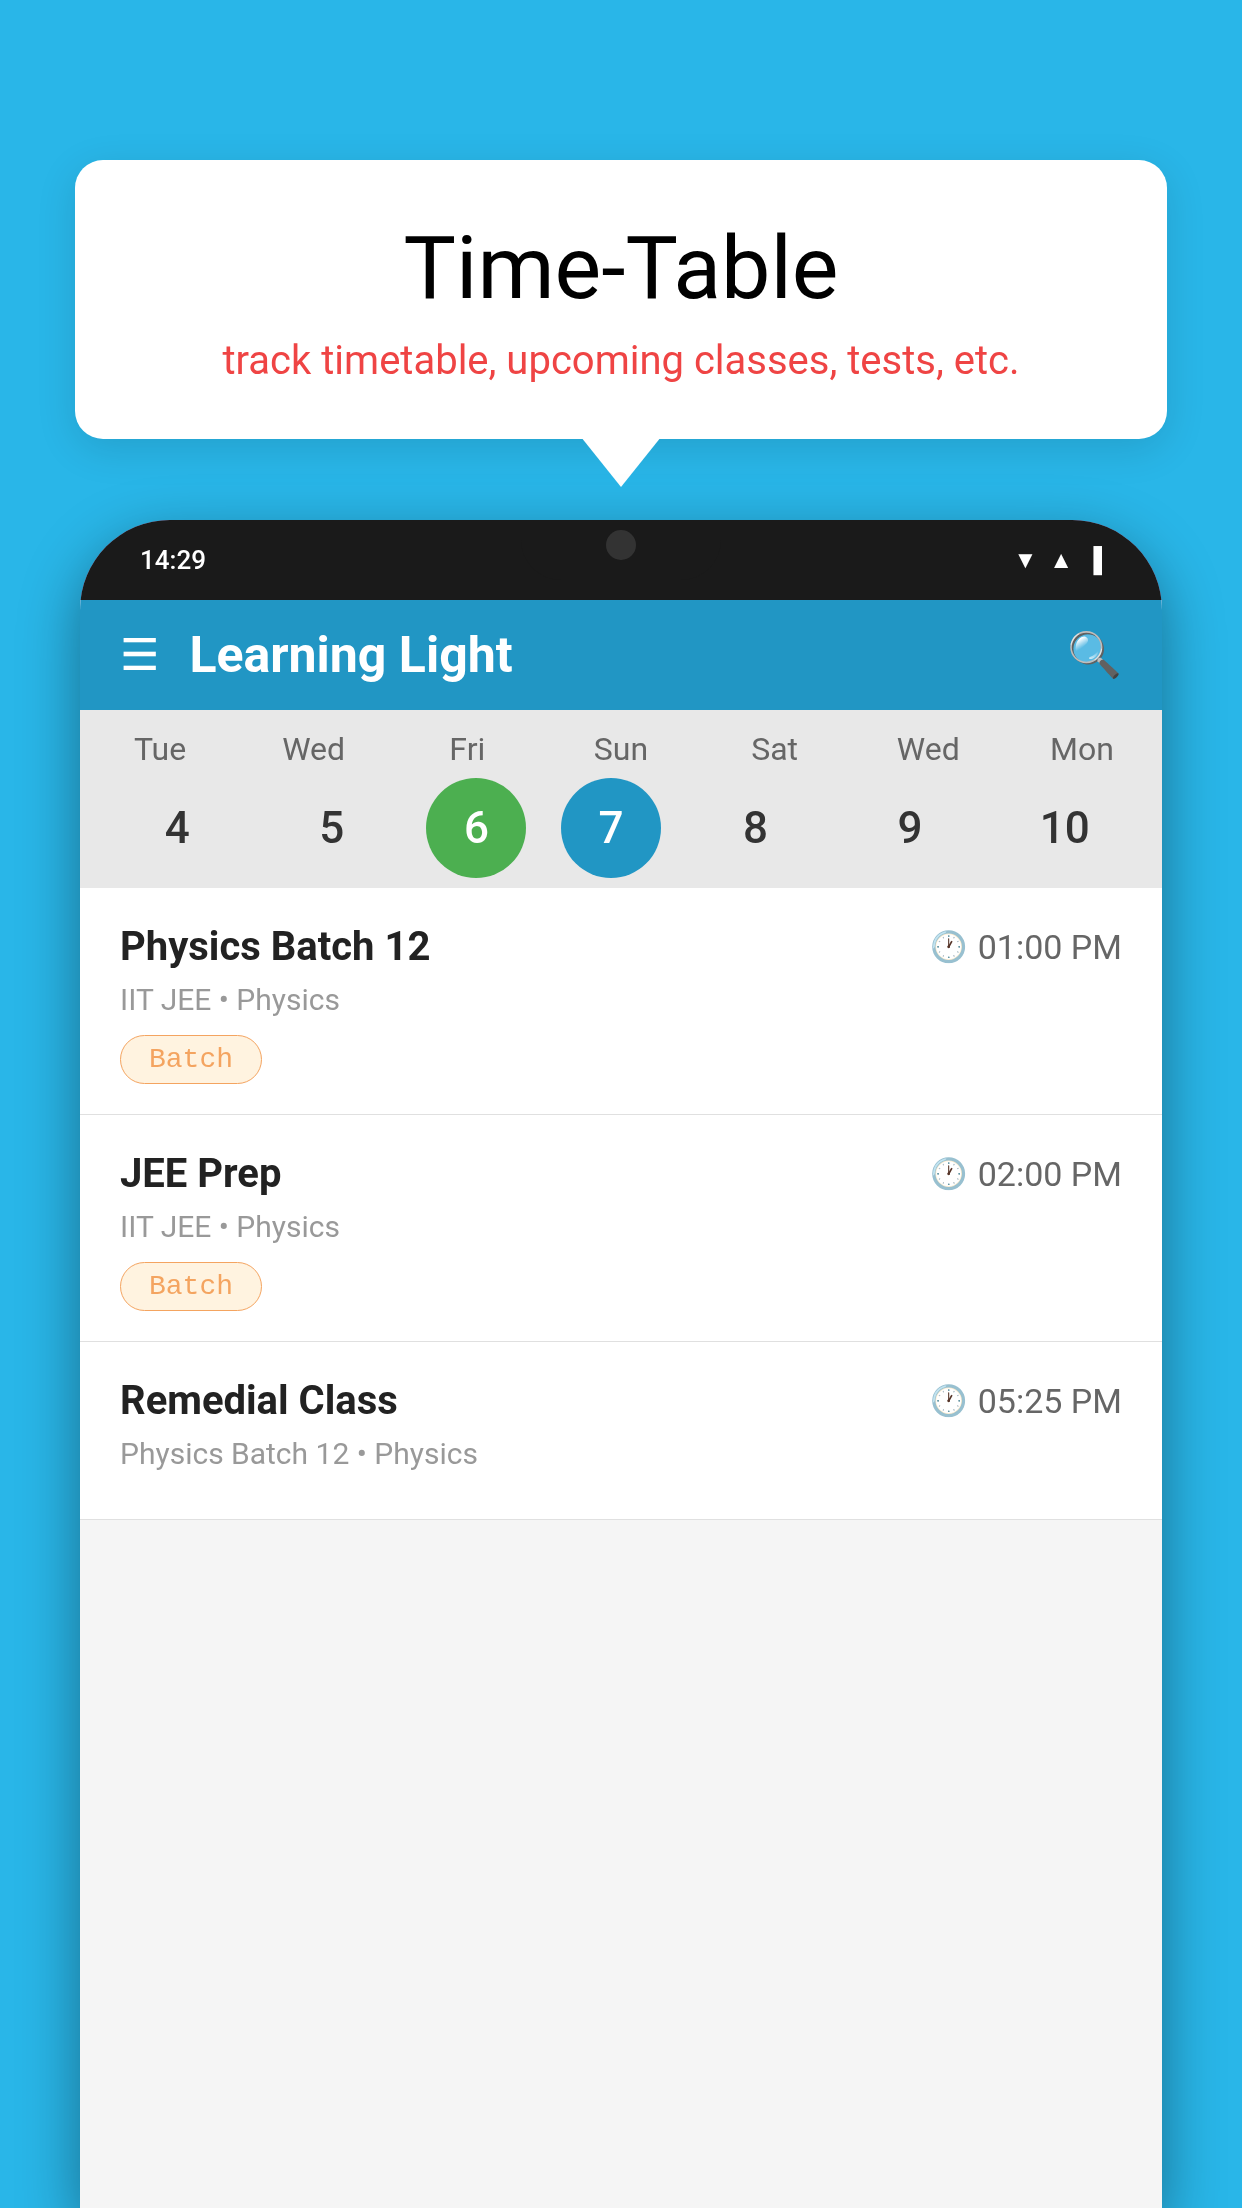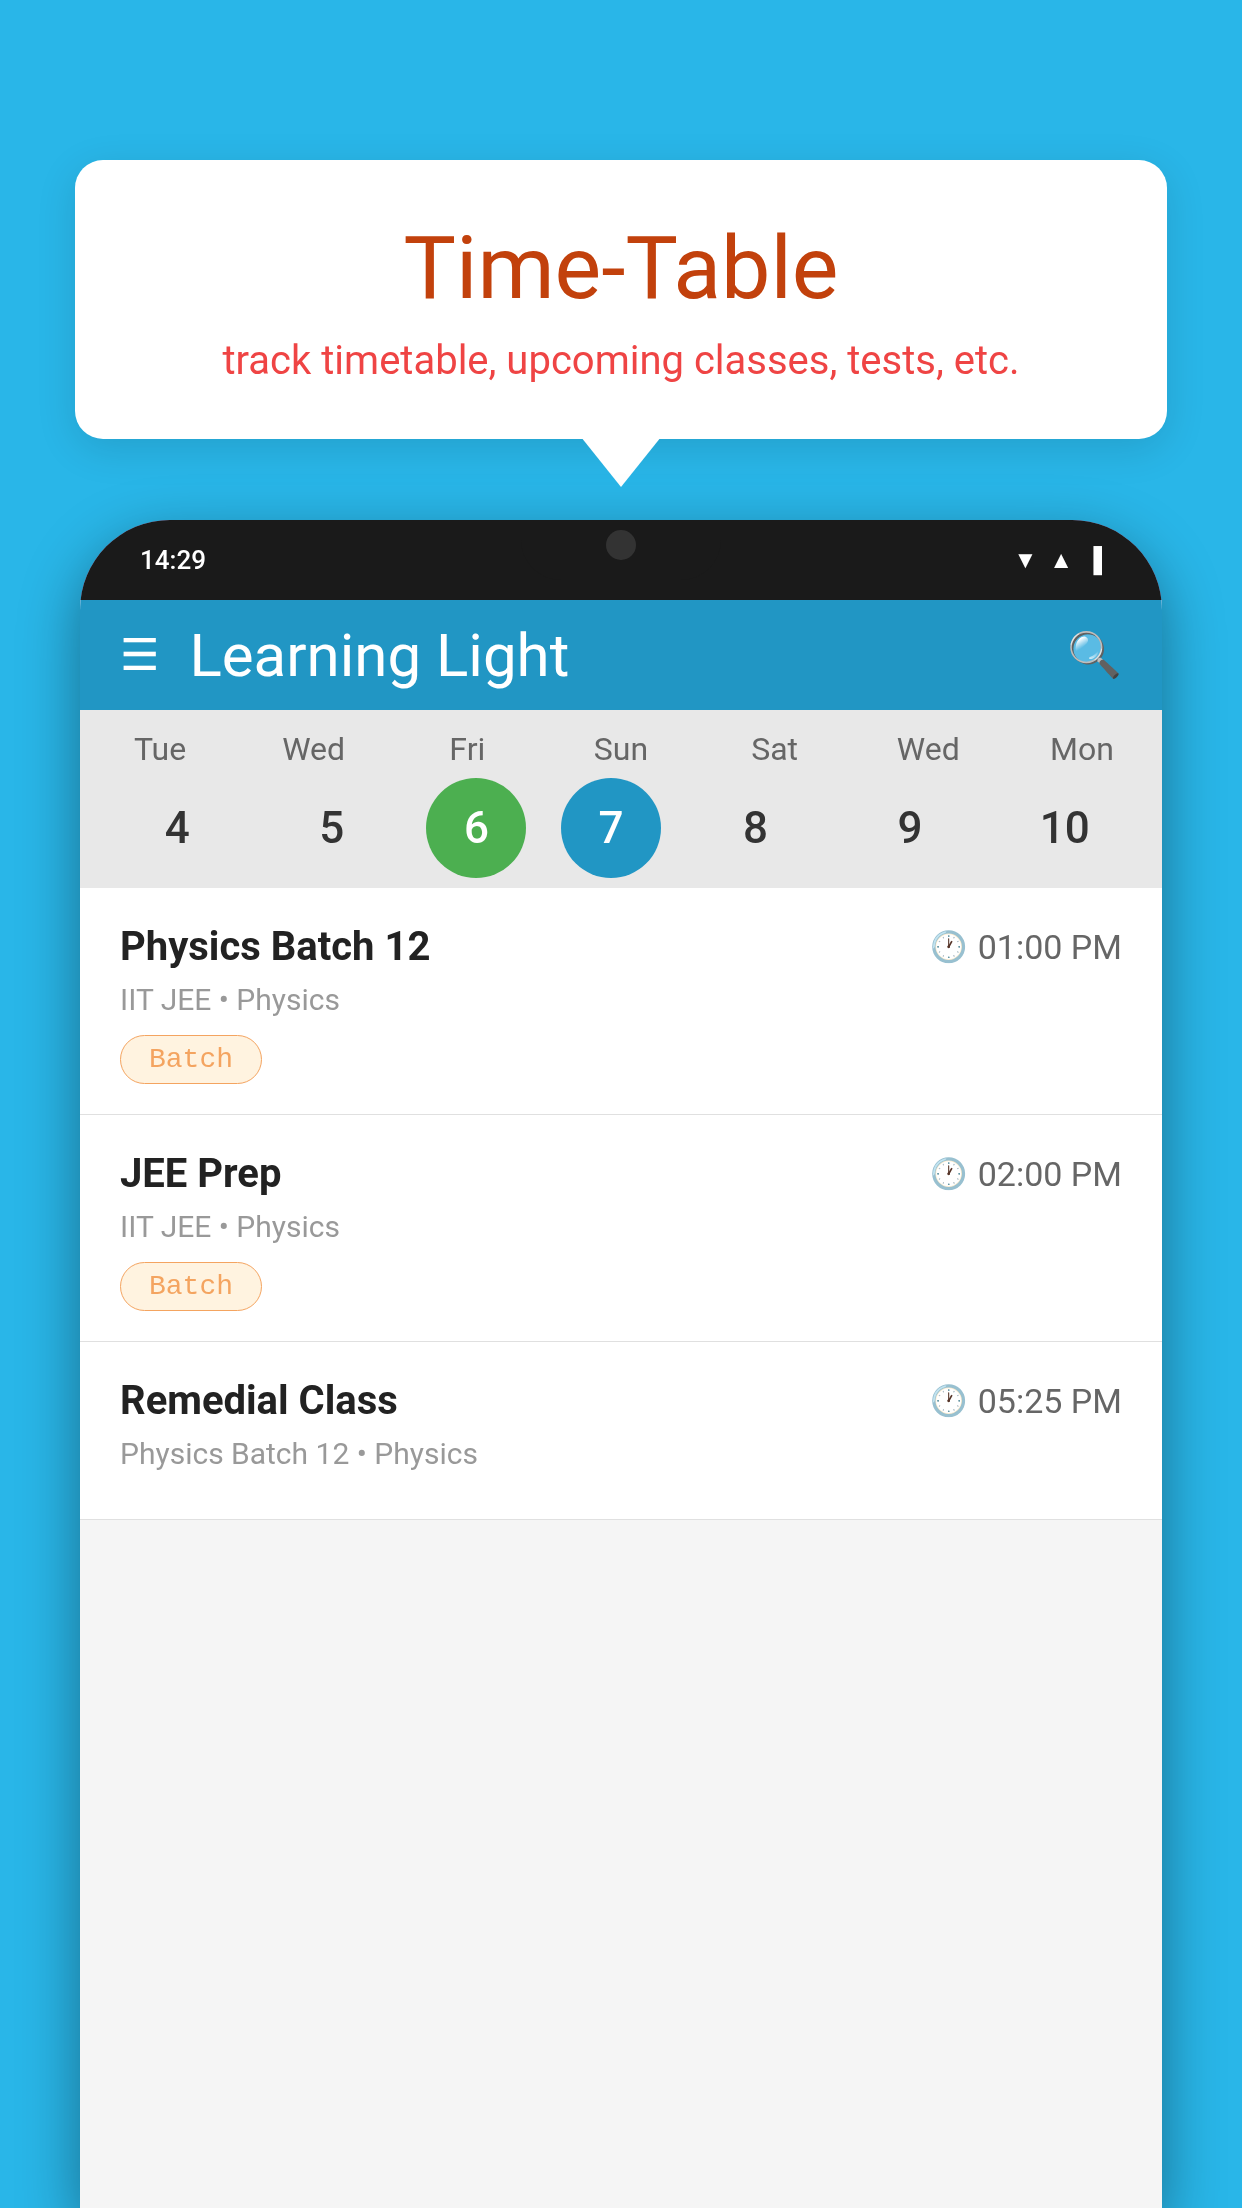--- a/index.html
+++ b/index.html
@@ -35,21 +35,21 @@
       width: 0;
       height: 0;
       border-left: 40px solid transparent;
       border-right: 40px solid transparent;
       border-top: 50px solid white;
     }
 
     .tooltip-title {
       font-size: 88px;
       font-weight: 400;
-      color: #c2410c;
+      color: #000000;
       text-align: center;
       line-height: 1.1;
       margin-bottom: 20px;
     }
 
     .tooltip-subtitle {
       font-size: 40px;
       color: #ef4444;
       text-align: center;
       font-weight: 400;
@@ -141,22 +141,22 @@
     }
 
     .hamburger-icon {
       color: white;
       font-size: 44px;
       line-height: 1;
     }
 
     .app-bar-title {
       color: white;
-      font-size: 60px;
-      font-weight: 400;
+      font-size: 50px;
+      font-weight: 700;
       flex: 1;
     }
 
     .search-icon-btn {
       color: white;
       font-size: 44px;
     }
 
     
     .calendar-strip {

